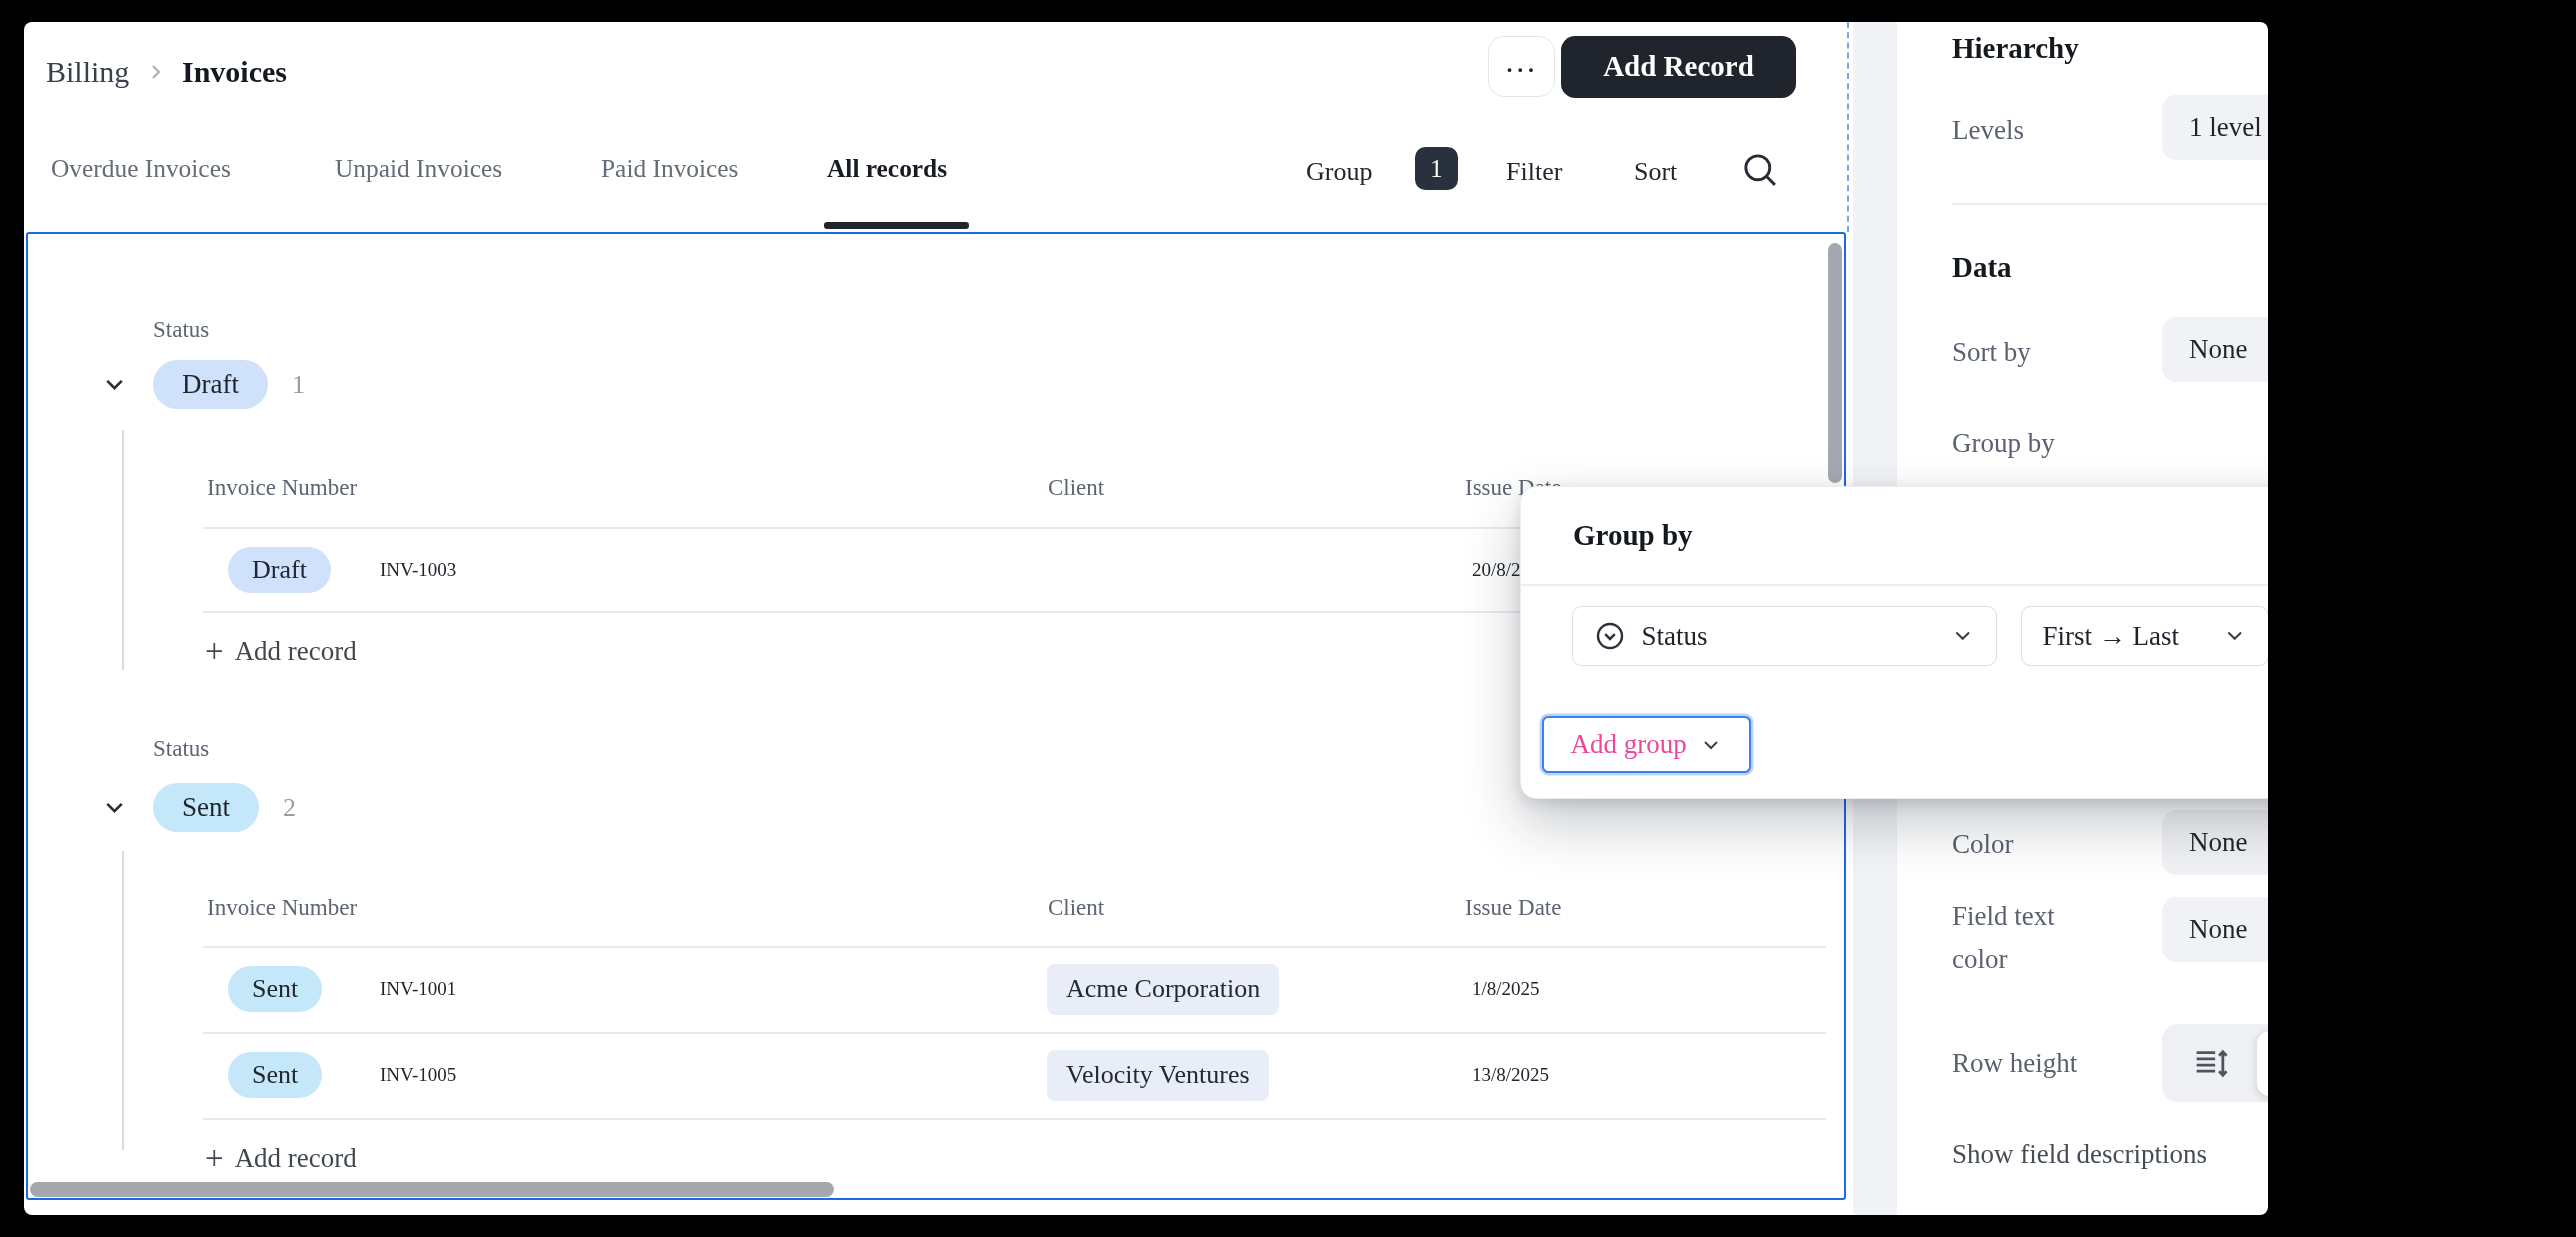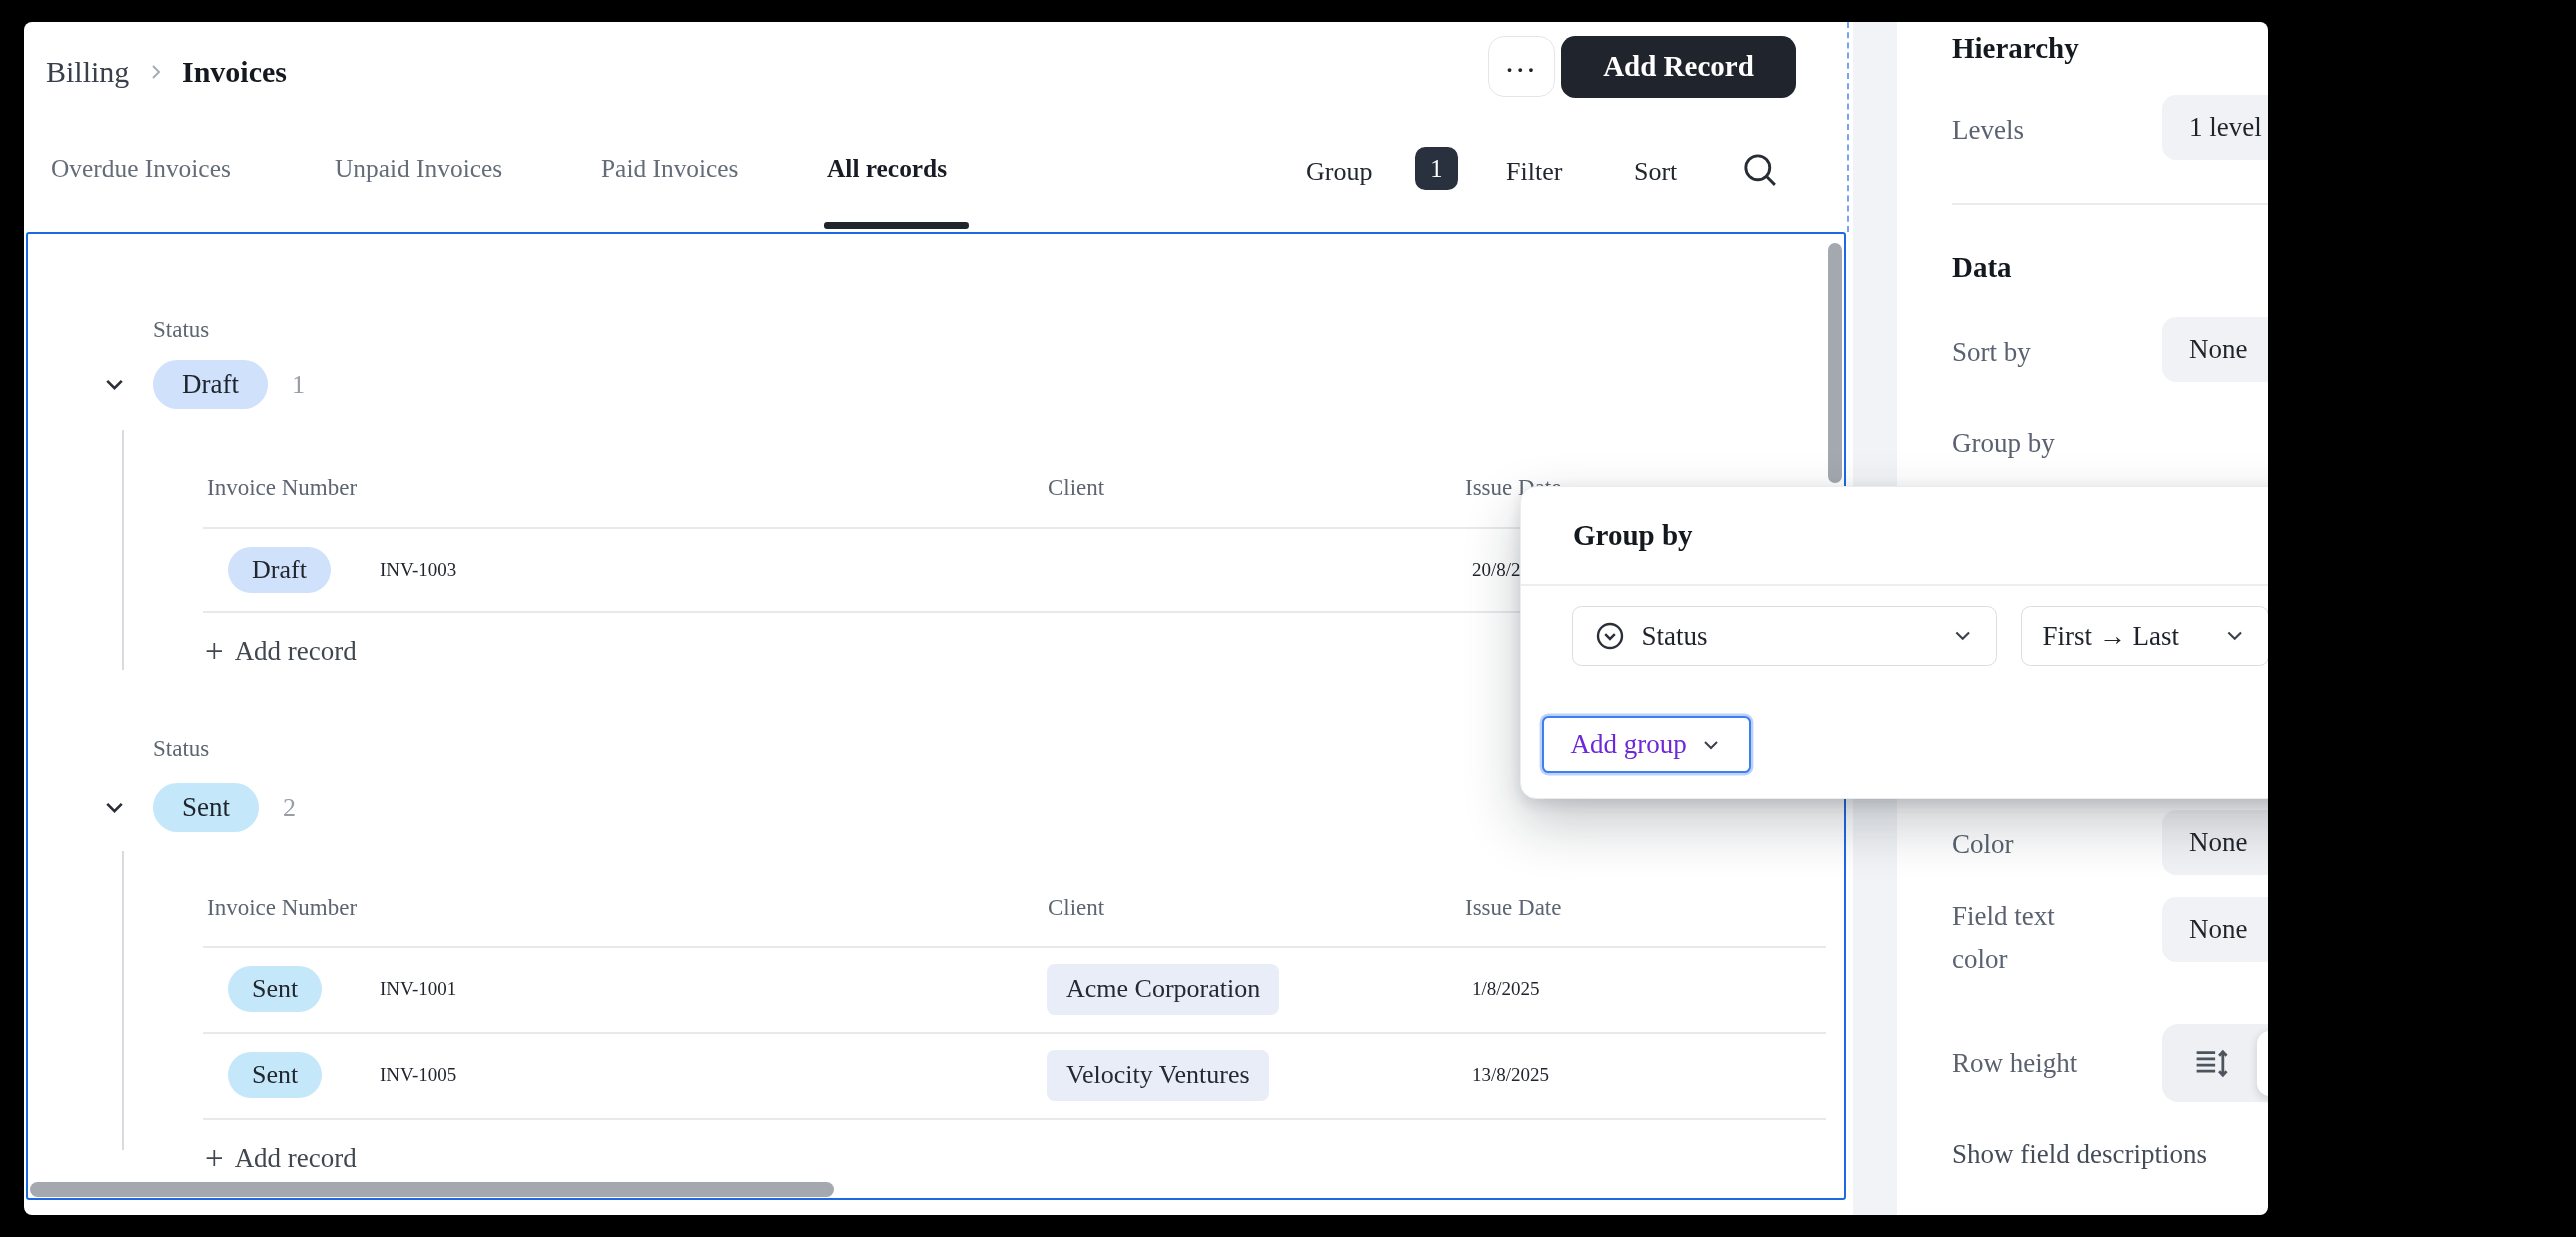--- a/index.html
+++ b/index.html
@@ -53,21 +53,21 @@
   .seg-cell.active { background:#fff; box-shadow:0 2.4px 8px rgba(25,32,45,.16); }
   .toggle { left:2443px; top:1121px; width:49px; height:29px; background:#e7e9ec; border-radius:14.3px; }
   .toggle .knob { position:absolute; left:2.4px; top:2.4px; width:24px; height:24px; background:#fff; border-radius:50%; box-shadow:0 0.8px 3.2px rgba(0,0,0,.18); }
 
   
   .popover { left:1496px; top:464px; width:993px; height:313px; background:#fff; border:0.8px solid #ebecef; border-radius:16px; box-shadow:0 24px 56px rgba(18,24,38,.24), 0 4.8px 14.3px rgba(18,24,38,.12); z-index:20; }
   .pop-title { left:52px; top:32px; font-size:29px; font-weight:bold; color:#14181f; }
   .pop-div { left:0; top:97px; width:100%; height:1.6px; background:#eceef1; }
   .pop-select { height:60px; border:1.6px solid #dadde2; border-radius:9.5px; background:#fff; display:flex; align-items:center; padding:0 20.6px; gap:16px; font-size:27px; color:#1d222b; }
   .pop-select .spacer { flex:1; }
-  .add-group-btn { left:21.4px; top:229px; width:209px; height:57px; border:2.4px solid #3d7ef0; box-shadow:0 0 0 2.4px #bcd2f8; border-radius:6.4px; background:#fff; display:flex; align-items:center; justify-content:center; gap:12.7px; font-size:27px; color:#6d28d9; }
+  .add-group-btn { left:21.4px; top:229px; width:209px; height:57px; border:2.4px solid #3d7ef0; box-shadow:0 0 0 2.4px #bcd2f8; border-radius:6.4px; background:#fff; display:flex; align-items:center; justify-content:center; gap:12.7px; font-size:27px; color:#ec4899; }
 
   .icon { display:inline-flex; align-items:center; justify-content:center; }
   svg { display:block; }
 </style>
 </head>
 <body>
 
 <div class="screen">
   <div class="content">
 

